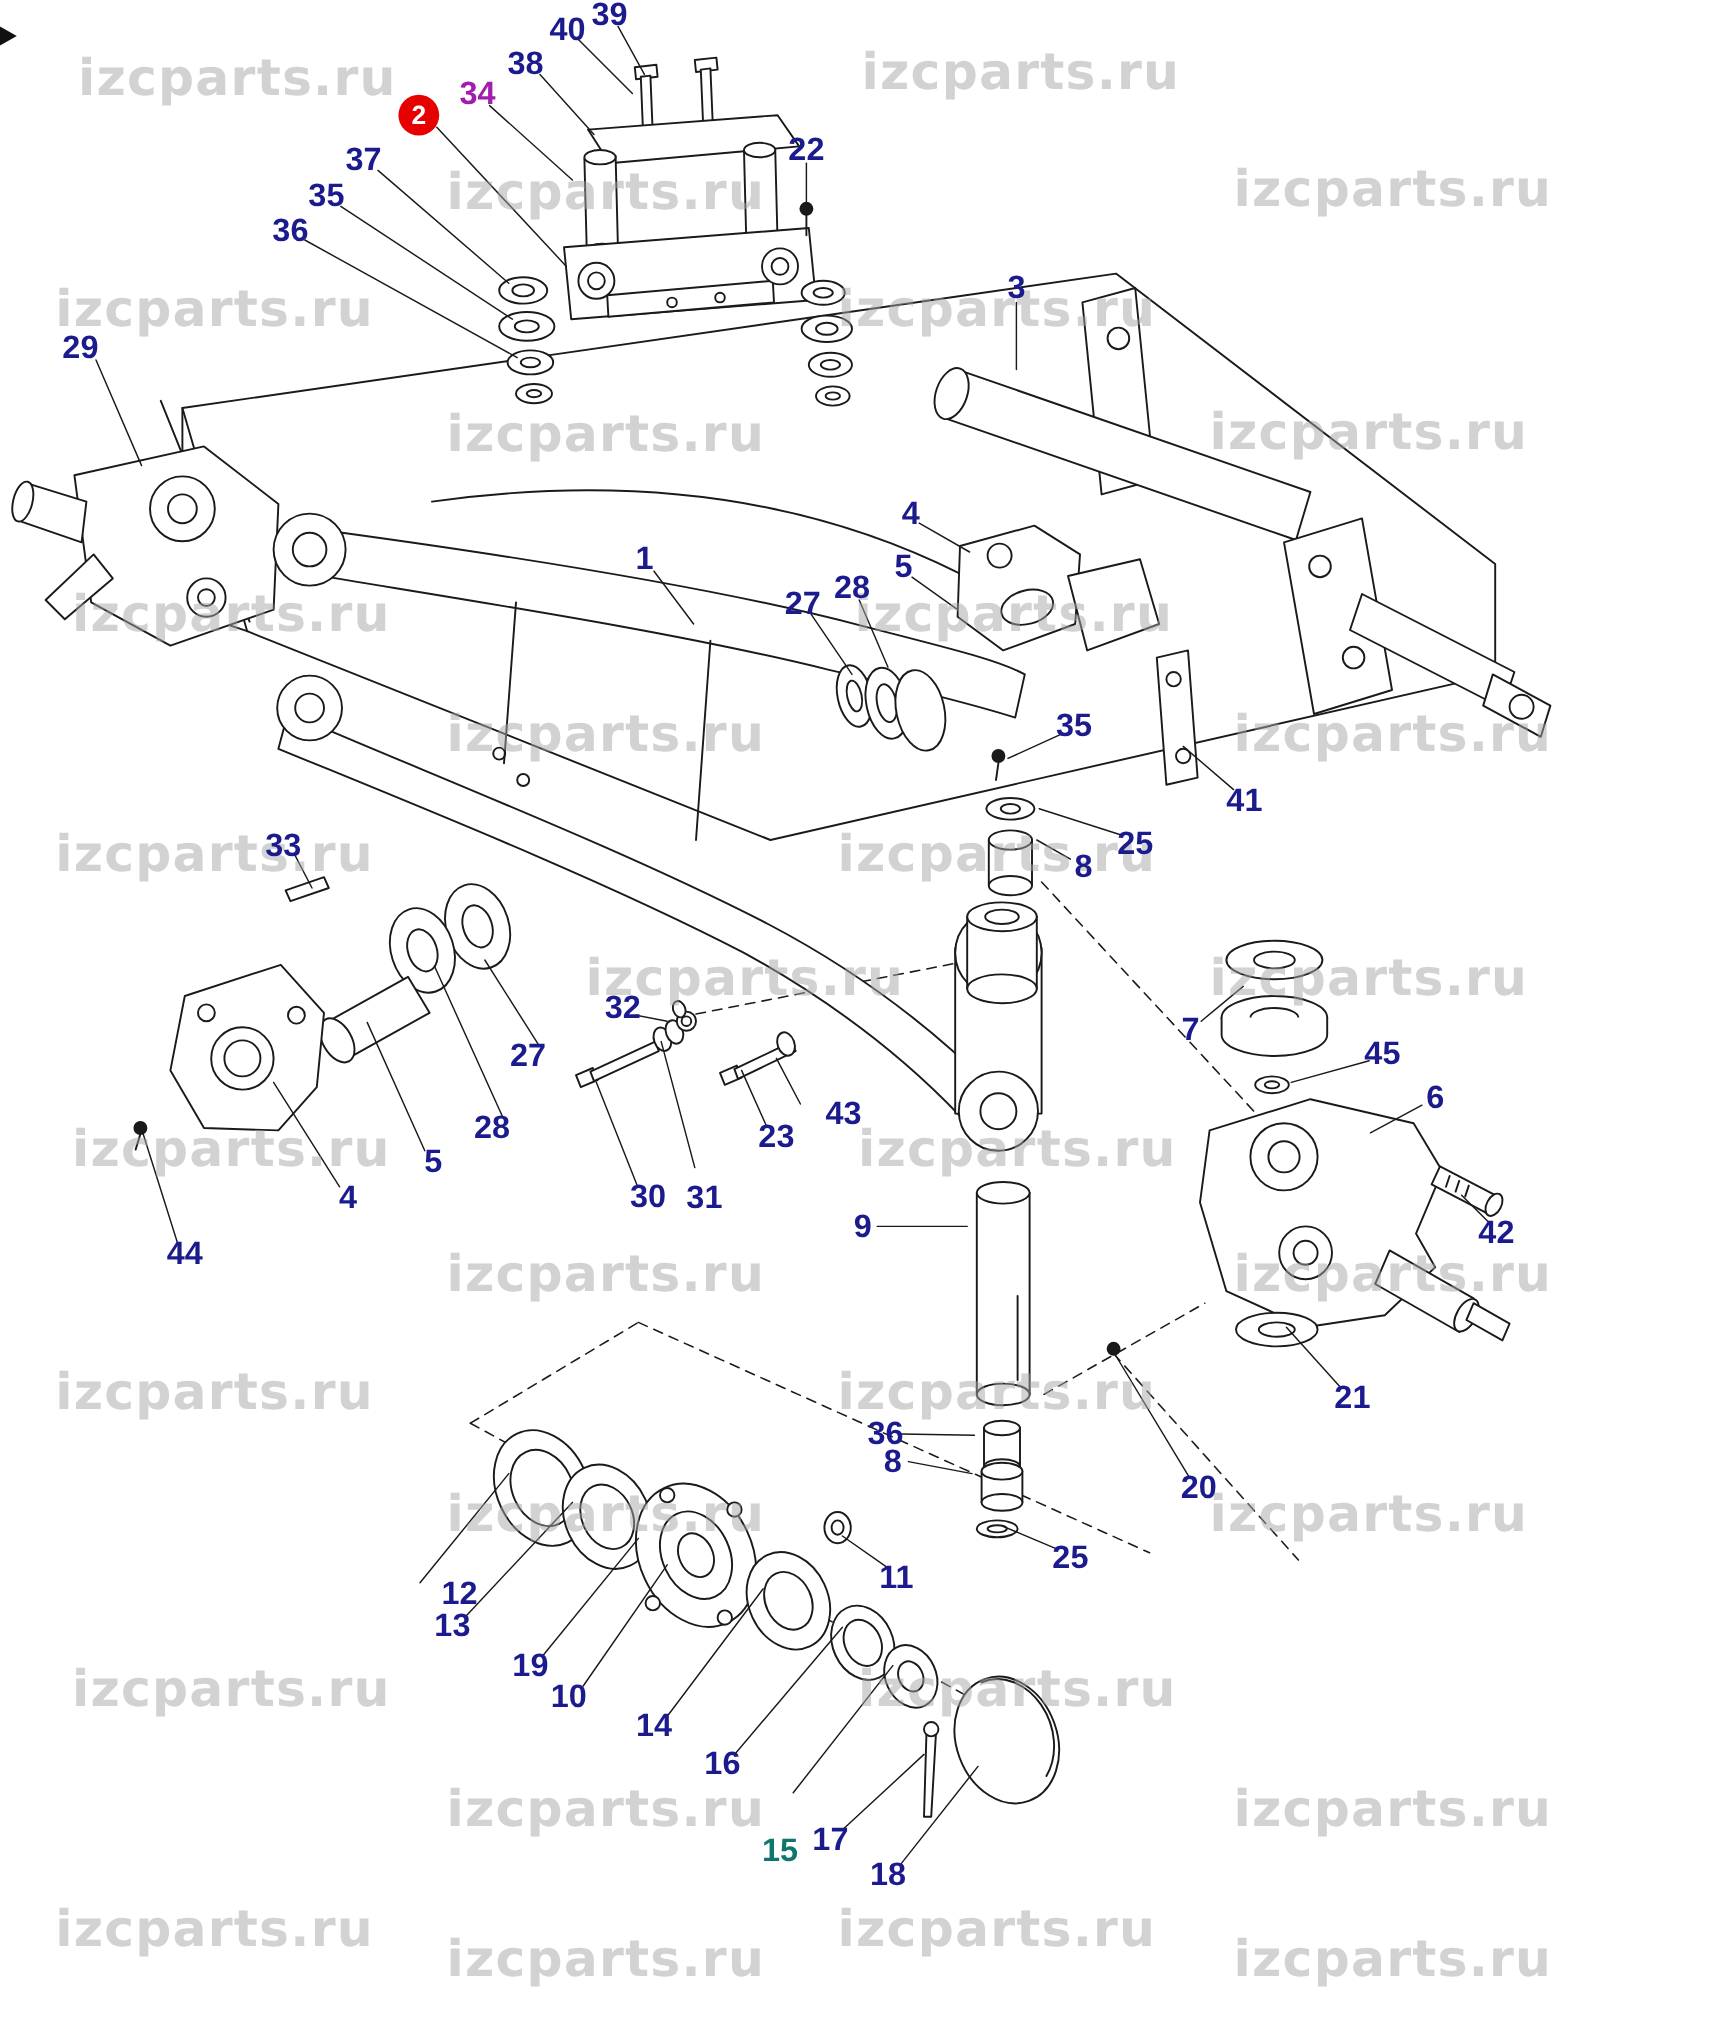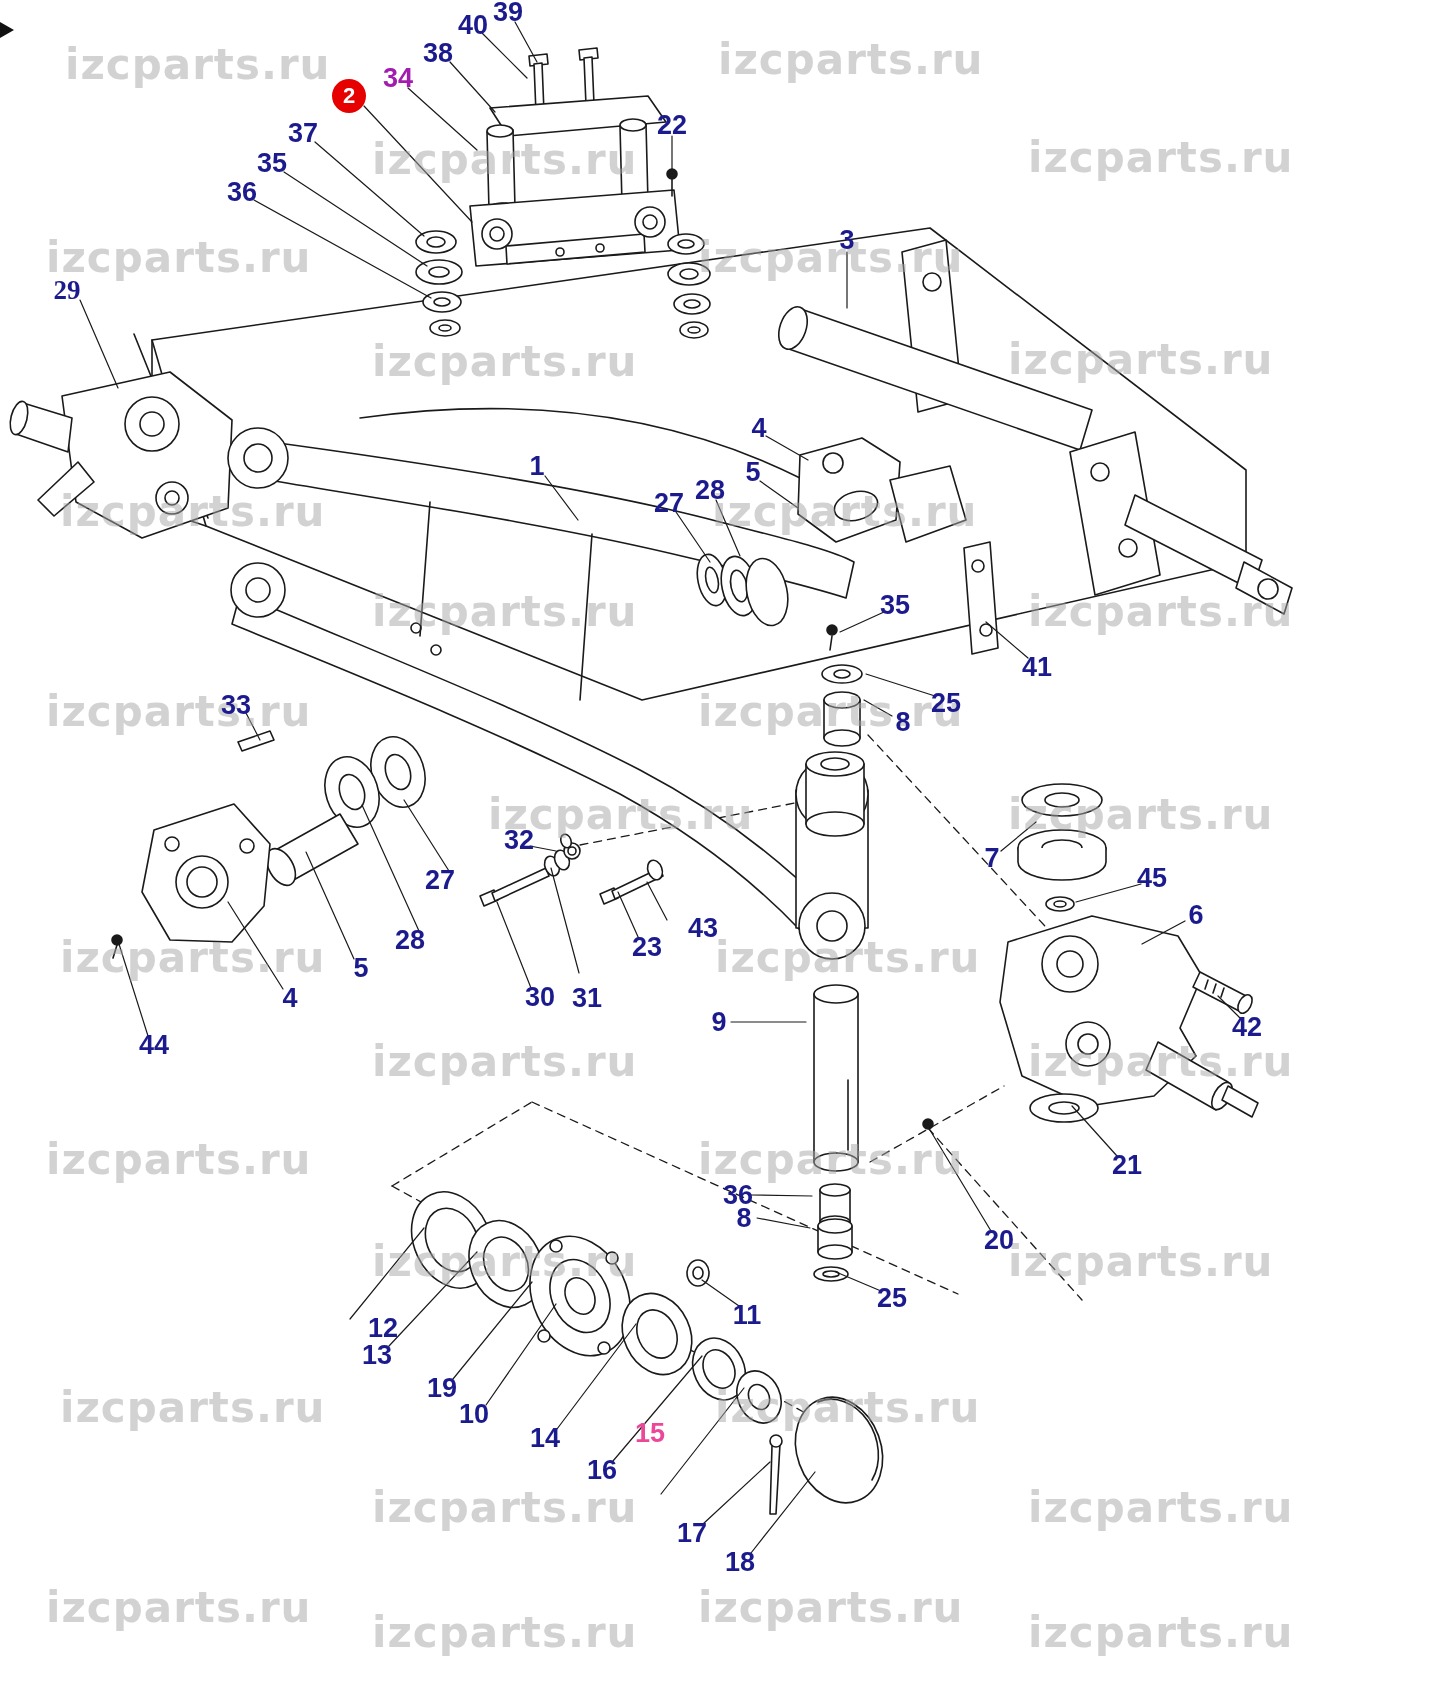--- a/index.html
+++ b/index.html
@@ -355,21 +355,21 @@
       <span class="callout" style="left: 508px; top: 12px; color: rgb(27, 27, 142);">39</span>
       <span class="callout" style="left: 473px; top: 25px; color: rgb(27, 27, 142);">40</span>
       <span class="callout" style="left: 438px; top: 53px; color: rgb(27, 27, 142);">38</span>
       <span class="callout" style="left: 398px; top: 78px; color: #a21caf;">34</span>
       <span class="callout hl" style="left: 349px; top: 96px; background: rgb(230, 0, 0); color: rgb(255, 255, 255);">2</span>
       <span class="callout" style="left: 303px; top: 133px; color: rgb(27, 27, 142);">37</span>
       <span class="callout" style="left: 272px; top: 163px; color: rgb(27, 27, 142);">35</span>
       <span class="callout" style="left: 242px; top: 192px; color: rgb(27, 27, 142);">36</span>
       <span class="callout" style="left: 672px; top: 125px; color: rgb(27, 27, 142);">22</span>
       <span class="callout" style="left: 847px; top: 240px; color: rgb(27, 27, 142);">3</span>
-      <span class="callout" style="left: 67px; top: 290px; color: rgb(27, 27, 142); font-family: Liberation Serif, serif;">29</span>
+      <span class="callout" style="left: 67px; top: 290px; color: rgb(27, 27, 142);">29</span>
       <span class="callout" style="left: 759px; top: 428px; color: rgb(27, 27, 142);">4</span>
       <span class="callout" style="left: 537px; top: 466px; color: rgb(27, 27, 142);">1</span>
       <span class="callout" style="left: 753px; top: 472px; color: rgb(27, 27, 142);">5</span>
       <span class="callout" style="left: 710px; top: 490px; color: rgb(27, 27, 142);">28</span>
       <span class="callout" style="left: 669px; top: 503px; color: rgb(27, 27, 142);">27</span>
       <span class="callout" style="left: 895px; top: 605px; color: rgb(27, 27, 142);">35</span>
       <span class="callout" style="left: 1037px; top: 667px; color: rgb(27, 27, 142);">41</span>
       <span class="callout" style="left: 946px; top: 703px; color: rgb(27, 27, 142);">25</span>
       <span class="callout" style="left: 236px; top: 705px; color: rgb(27, 27, 142);">33</span>
       <span class="callout" style="left: 903px; top: 722px; color: rgb(27, 27, 142);">8</span>
@@ -393,18 +393,18 @@
       <span class="callout" style="left: 744px; top: 1218px; color: rgb(27, 27, 142);">8</span>
       <span class="callout" style="left: 999px; top: 1240px; color: rgb(27, 27, 142);">20</span>
       <span class="callout" style="left: 892px; top: 1298px; color: rgb(27, 27, 142);">25</span>
       <span class="callout" style="left: 747px; top: 1315px; color: rgb(27, 27, 142);">11</span>
       <span class="callout" style="left: 338px; top: 1328px; color: rgb(27, 27, 142); margin-left: 45px;">12</span>
       <span class="callout" style="left: 377px; top: 1355px; color: rgb(27, 27, 142);">13</span>
       <span class="callout" style="left: 442px; top: 1388px; color: rgb(27, 27, 142);">19</span>
       <span class="callout" style="left: 474px; top: 1414px; color: rgb(27, 27, 142);">10</span>
       <span class="callout" style="left: 545px; top: 1438px; color: rgb(27, 27, 142);">14</span>
       <span class="callout" style="left: 602px; top: 1470px; color: rgb(27, 27, 142);">16</span>
-      <span class="callout" style="left: 650px; top: 1433px; color: #ec4899;">15</span>
+      <span class="callout" style="left: 650px; top: 1542px; color: #0f766e;">15</span>
       <span class="callout" style="left: 692px; top: 1533px; color: rgb(27, 27, 142);">17</span>
       <span class="callout" style="left: 740px; top: 1562px; color: rgb(27, 27, 142);">18</span>
     </div>
 
 </div>
 
 </body></html>

